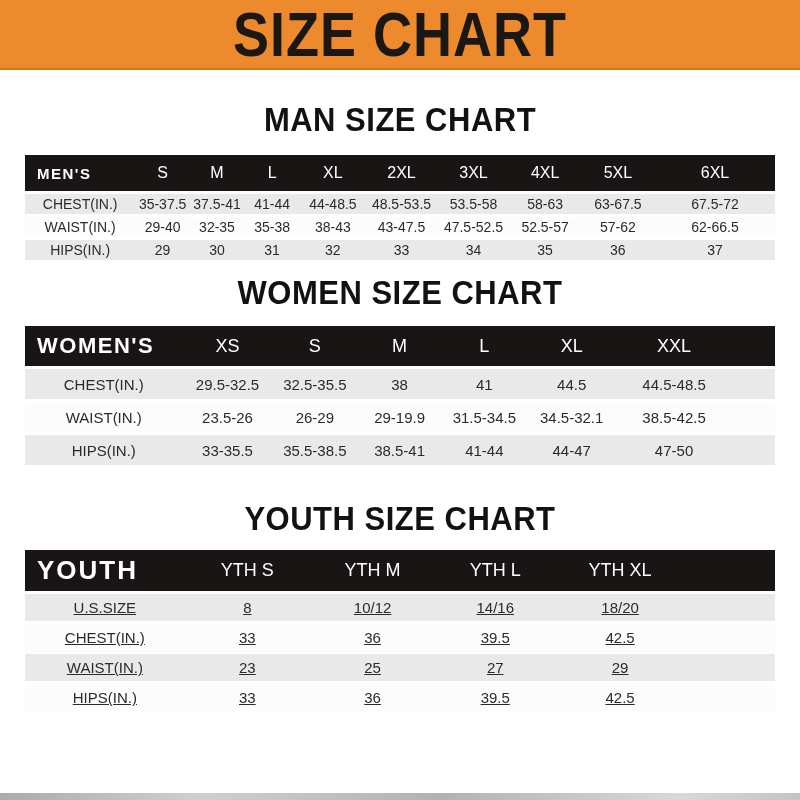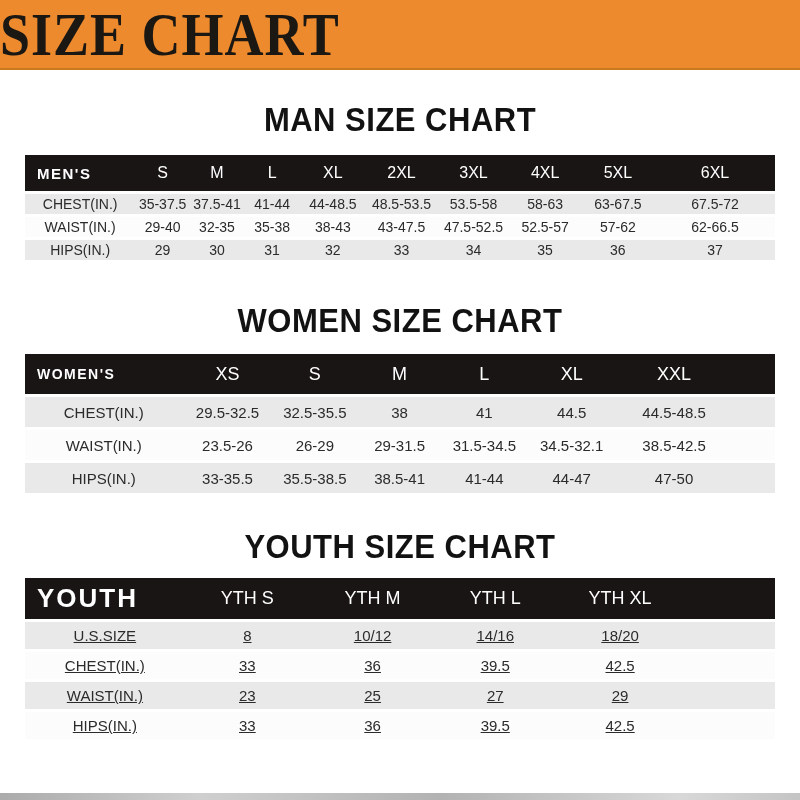--- a/index.html
+++ b/index.html
@@ -8,24 +8,23 @@
     background: #ffffff;
     font-family: "Liberation Sans", sans-serif;
     position: relative;
     overflow: hidden;
   }
 
   
   .banner {
     height: 70px;
     background: var(--banner_bg, #EC8A2D);
-    display: flex; align-items: center; 
+    display: flex; align-items: center; justify-content: center;
     border-bottom: 2px solid #C97A1F;
     box-sizing: border-box;
-    font-family: Liberation Serif, serif;
   }
   .banner .title {
     margin: 0;
     font-size: 54px;
     font-weight: bold;
     letter-spacing: 1px;
     color: #1B1713;
     transform: scaleY(1.15);
   }
 
@@ -33,21 +32,21 @@
   .section-heading {
     margin: 0;
     text-align: center;
     font-weight: bold;
     font-size: 31px;
     color: #121212;
     transform: scaleY(1.08);
     letter-spacing: 0.5px;
   }
   .section-men   { margin-top: 32px; }
-  .section-women { margin-top: 40px; }
+  .section-women { margin-top: 12px; }
   .section-youth { margin-top: 33px; }
   .section-men   .size-table { margin-top: 17px; }
   .section-women .size-table { margin-top: 15px; }
   .section-youth .size-table { margin-top: 13px; }
 
   
   .size-table {
     width: 750px;
     margin-left: auto; margin-right: auto;
     border-collapse: separate; border-spacing: 0;
@@ -77,21 +76,21 @@
     color: #2B2B2B;
   }
   tr.gray > th, tr.gray > td { background: var(--row_gray, #E9E9E9); }
   tr.lite > th, tr.lite > td { background: var(--row_white, #FCFCFC); }
 
   .men-table   thead th { height: 36px; font-size: 16px; }
   .men-table   thead th.corner { font-size: 15px; }
   .men-table   tbody th, .men-table tbody td { height: 20px; font-size: 14px; }
 
   .women-table thead th { height: 40px; font-size: 18px; }
-  .women-table thead th.corner { font-size: 14px; }
+  .women-table thead th.corner { font-size: 22px; }
   .women-table tbody th, .women-table tbody td { height: 30px; font-size: 15px; }
 
   .youth-table thead th { height: 41px; font-size: 18px; text-align: center; }
   .youth-table thead th.corner { font-size: 26px; letter-spacing: 2px; }
   .youth-table tbody th, .youth-table tbody td { height: 27px; font-size: 15px; text-decoration: underline; }
 
   
   .note { margin-top: 13px; padding-left: 30px; }
   .note p {
     margin: 0;
@@ -219,21 +218,21 @@
           <td>38</td>
           <td>41</td>
           <td>44.5</td>
           <td>44.5-48.5</td>
           <td></td>
         </tr>
         <tr class="lite">
           <th>WAIST(IN.)</th>
           <td>23.5-26</td>
           <td>26-29</td>
-          <td>29-31.5</td>
+          <td>29-19.9</td>
           <td>31.5-34.5</td>
           <td>34.5-32.1</td>
           <td>38.5-42.5</td>
           <td></td>
         </tr>
         <tr class="gray">
           <th>HIPS(IN.)</th>
           <td>33-35.5</td>
           <td>35.5-38.5</td>
           <td>38.5-41</td>

